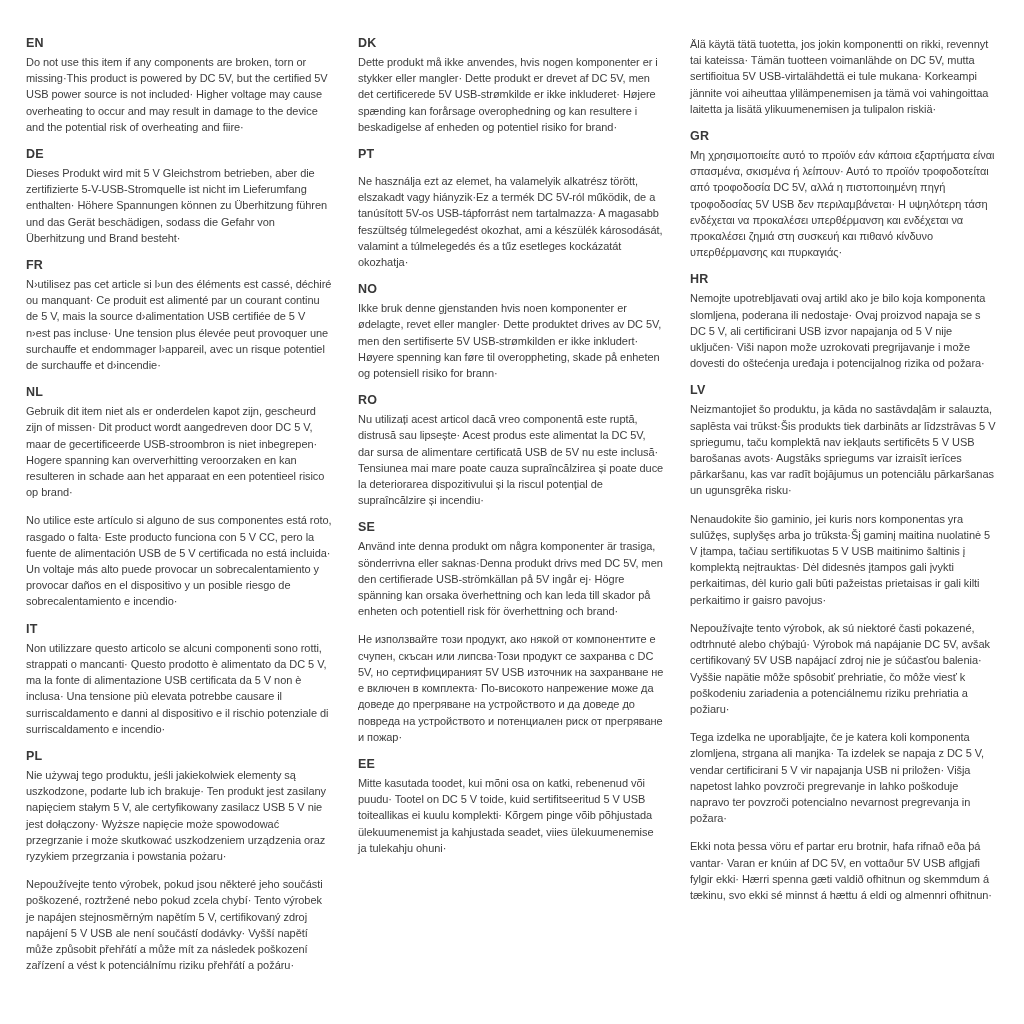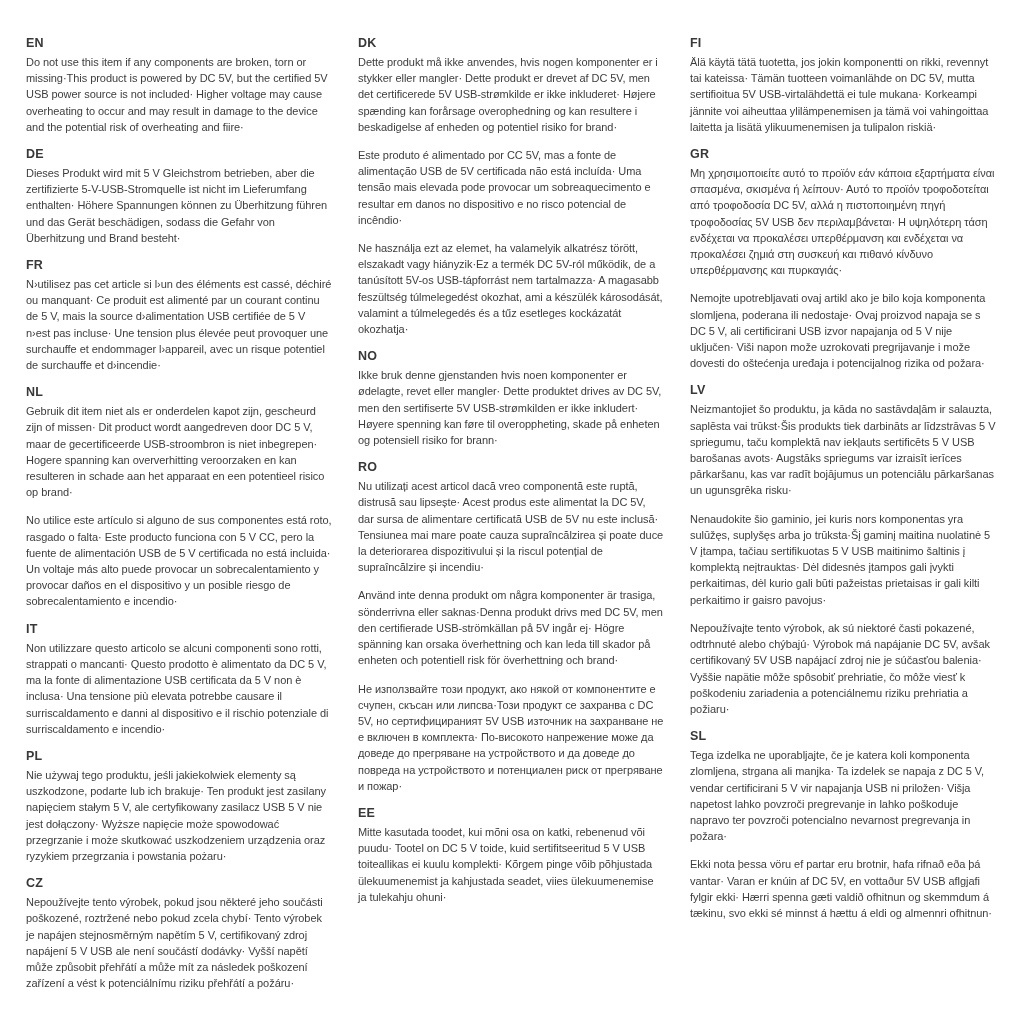--- a/index.html
+++ b/index.html
@@ -63,80 +63,79 @@
     </section>
     <section class="sec">
       <h2 class="lang">IT</h2>
       <p class="txt">Non utilizzare questo articolo se alcuni componenti sono rotti, strappati o mancanti· Questo prodotto è alimentato da DC 5 V, ma la fonte di alimentazione USB certificata da 5 V non è inclusa· Una tensione più elevata potrebbe causare il surriscaldamento e danni al dispositivo e il rischio potenziale di surriscaldamento e incendio·</p>
     </section>
     <section class="sec">
       <h2 class="lang">PL</h2>
       <p class="txt">Nie używaj tego produktu, jeśli jakiekolwiek elementy są uszkodzone, podarte lub ich brakuje· Ten produkt jest zasilany napięciem stałym 5 V, ale certyfikowany zasilacz USB 5 V nie jest dołączony· Wyższe napięcie może spowodować przegrzanie i może skutkować uszkodzeniem urządzenia oraz ryzykiem przegrzania i powstania pożaru·</p>
     </section>
     <section class="sec">
-      <h2 class="lang">CZ</h2>
       <p class="txt">Nepoužívejte tento výrobek, pokud jsou některé jeho součásti poškozené, roztržené nebo pokud zcela chybí· Tento výrobek je napájen stejnosměrným napětím 5 V, certifikovaný zdroj napájení 5 V USB ale není součástí dodávky· Vyšší napětí může způsobit přehřátí a může mít za následek poškození zařízení a vést k potenciálnímu riziku přehřátí a požáru·</p>
     </section>
   </div>
 
   <div class="col">
     <section class="sec">
       <h2 class="lang">DK</h2>
       <p class="txt">Dette produkt må ikke anvendes, hvis nogen komponenter er i stykker eller mangler· Dette produkt er drevet af DC 5V, men det certificerede 5V USB-strømkilde er ikke inkluderet· Højere spænding kan forårsage overophedning og kan resultere i beskadigelse af enheden og potentiel risiko for brand·</p>
     </section>
     <section class="sec">
-      <p class="txt">Este produto é alimentado por CC 5V, mas a fonte de alimentação USB de 5V certificada não está incluída· Uma tensão mais elevada pode provocar um sobreaquecimento e resultar em danos no dispositivo e no risco potencial de incêndio·</p>
+      <h2 class="lang">PT</h2>
     </section>
     <section class="sec">
       <p class="txt">Ne használja ezt az elemet, ha valamelyik alkatrész törött, elszakadt vagy hiányzik·Ez a termék DC 5V-ról működik, de a tanúsított 5V-os USB-tápforrást nem tartalmazza· A magasabb feszültség túlmelegedést okozhat, ami a készülék károsodását, valamint a túlmelegedés és a tűz esetleges kockázatát okozhatja·</p>
     </section>
     <section class="sec">
       <h2 class="lang">NO</h2>
       <p class="txt">Ikke bruk denne gjenstanden hvis noen komponenter er ødelagte, revet eller mangler· Dette produktet drives av DC 5V, men den sertifiserte 5V USB-strømkilden er ikke inkludert· Høyere spenning kan føre til overoppheting, skade på enheten og potensiell risiko for brann·</p>
     </section>
     <section class="sec">
       <h2 class="lang">RO</h2>
       <p class="txt">Nu utilizați acest articol dacă vreo componentă este ruptă, distrusă sau lipsește· Acest produs este alimentat la DC 5V, dar sursa de alimentare certificată USB de 5V nu este inclusă· Tensiunea mai mare poate cauza supraîncălzirea și poate duce la deteriorarea dispozitivului și la riscul potențial de supraîncălzire și incendiu·</p>
     </section>
     <section class="sec">
+      <h2 class="lang">SE</h2>
       <p class="txt">Använd inte denna produkt om några komponenter är trasiga, sönderrivna eller saknas·Denna produkt drivs med DC 5V, men den certifierade USB-strömkällan på 5V ingår ej· Högre spänning kan orsaka överhettning och kan leda till skador på enheten och potentiell risk för överhettning och brand·</p>
     </section>
     <section class="sec">
       <p class="txt">Не използвайте този продукт, ако някой от компонентите е счупен, скъсан или липсва·Този продукт се захранва с DC 5V, но сертифицираният 5V USB източник на захранване не е включен в комплекта· По-високото напрежение може да доведе до прегряване на устройството и да доведе до повреда на устройството и потенциален риск от прегряване и пожар·</p>
     </section>
     <section class="sec">
       <h2 class="lang">EE</h2>
       <p class="txt">Mitte kasutada toodet, kui mõni osa on katki, rebenenud või puudu· Tootel on DC 5 V toide, kuid sertifitseeritud 5 V USB toiteallikas ei kuulu komplekti· Kõrgem pinge võib põhjustada ülekuumenemist ja kahjustada seadet, viies ülekuumenemise ja tulekahju ohuni·</p>
     </section>
   </div>
 
   <div class="col">
     <section class="sec">
-      <h2 class="lang">FI</h2>
       <p class="txt">Älä käytä tätä tuotetta, jos jokin komponentti on rikki, revennyt tai kateissa· Tämän tuotteen voimanlähde on DC 5V, mutta sertifioitua 5V USB-virtalähdettä ei tule mukana· Korkeampi jännite voi aiheuttaa ylilämpenemisen ja tämä voi vahingoittaa laitetta ja lisätä ylikuumenemisen ja tulipalon riskiä·</p>
     </section>
     <section class="sec">
       <h2 class="lang">GR</h2>
       <p class="txt">Μη χρησιμοποιείτε αυτό το προϊόν εάν κάποια εξαρτήματα είναι σπασμένα, σκισμένα ή λείπουν· Αυτό το προϊόν τροφοδοτείται από τροφοδοσία DC 5V, αλλά η πιστοποιημένη πηγή τροφοδοσίας 5V USB δεν περιλαμβάνεται· Η υψηλότερη τάση ενδέχεται να προκαλέσει υπερθέρμανση και ενδέχεται να προκαλέσει ζημιά στη συσκευή και πιθανό κίνδυνο υπερθέρμανσης και πυρκαγιάς·</p>
     </section>
     <section class="sec">
+      <h2 class="lang">HR</h2>
       <p class="txt">Nemojte upotrebljavati ovaj artikl ako je bilo koja komponenta slomljena, poderana ili nedostaje· Ovaj proizvod napaja se s DC 5 V, ali certificirani USB izvor napajanja od 5 V nije uključen· Viši napon može uzrokovati pregrijavanje i može dovesti do oštećenja uređaja i potencijalnog rizika od požara·</p>
     </section>
     <section class="sec">
       <h2 class="lang">LV</h2>
       <p class="txt">Neizmantojiet šo produktu, ja kāda no sastāvdaļām ir salauzta, saplēsta vai trūkst·Šis produkts tiek darbināts ar līdzstrāvas 5 V spriegumu, taču komplektā nav iekļauts sertificēts 5 V USB barošanas avots· Augstāks spriegums var izraisīt ierīces pārkaršanu, kas var radīt bojājumus un potenciālu pārkaršanas un ugunsgrēka risku·</p>
     </section>
     <section class="sec">
       <p class="txt">Nenaudokite šio gaminio, jei kuris nors komponentas yra sulūžęs, suplyšęs arba jo trūksta·Šį gaminį maitina nuolatinė 5 V įtampa, tačiau sertifikuotas 5 V USB maitinimo šaltinis į komplektą neįtrauktas· Dėl didesnės įtampos gali įvykti perkaitimas, dėl kurio gali būti pažeistas prietaisas ir gali kilti perkaitimo ir gaisro pavojus·</p>
     </section>
     <section class="sec">
       <p class="txt">Nepoužívajte tento výrobok, ak sú niektoré časti pokazené, odtrhnuté alebo chýbajú· Výrobok má napájanie DC 5V, avšak certifikovaný 5V USB napájací zdroj nie je súčasťou balenia· Vyššie napätie môže spôsobiť prehriatie, čo môže viesť k poškodeniu zariadenia a potenciálnemu riziku prehriatia a požiaru·</p>
     </section>
     <section class="sec">
-      <h2 class="lang">SL</h2>
       <p class="txt">Tega izdelka ne uporabljajte, če je katera koli komponenta zlomljena, strgana ali manjka· Ta izdelek se napaja z DC 5 V, vendar certificirani 5 V vir napajanja USB ni priložen· Višja napetost lahko povzroči pregrevanje in lahko poškoduje napravo ter povzroči potencialno nevarnost pregrevanja in požara·</p>
     </section>
     <section class="sec">
       <p class="txt">Ekki nota þessa vöru ef partar eru brotnir, hafa rifnað eða þá vantar· Varan er knúin af DC 5V, en vottaður 5V USB aflgjafi fylgir ekki· Hærri spenna gæti valdið ofhitnun og skemmdum á tækinu, svo ekki sé minnst á hættu á eldi og almennri ofhitnun·</p>
     </section>
   </div>
 
 </div>
 
 </body></html>

